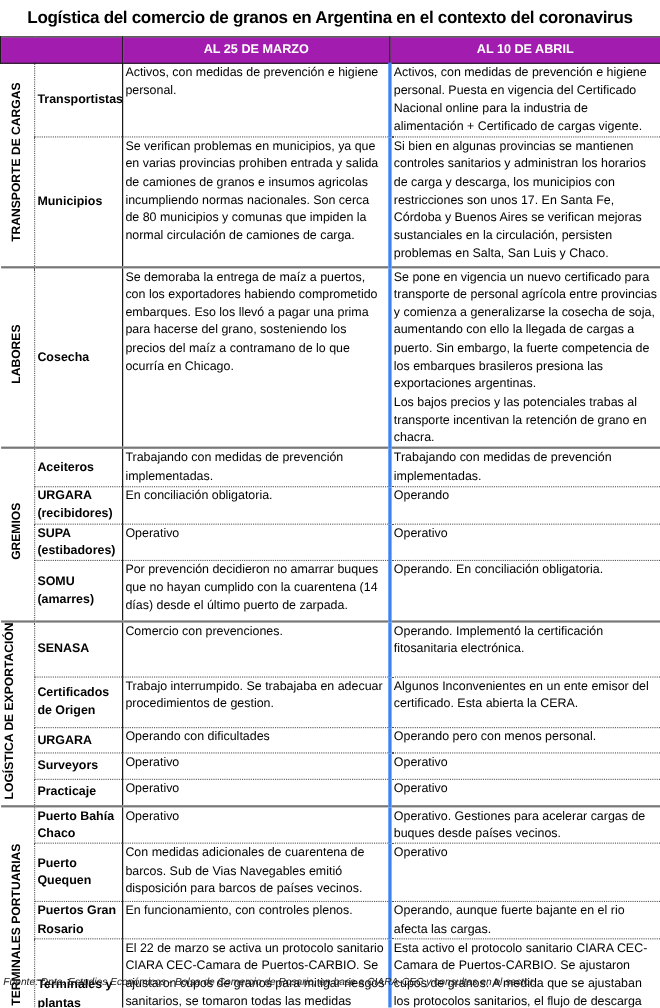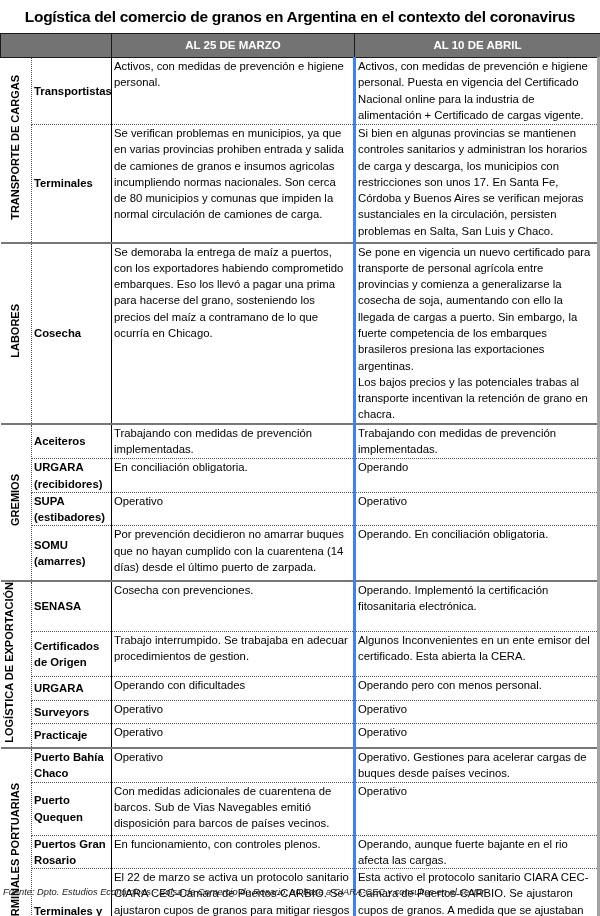--- a/index.html
+++ b/index.html
@@ -7,30 +7,30 @@
          font-family: "Liberation Sans", sans-serif; color: #000; }
   .title { position: absolute; left: 0; top: 0; width: 600px; height: 33px;
            text-align: center; font-weight: bold; font-size: 15.5px; line-height: 33px;
            font-family: "Liberation Sans Narrow", "Liberation Sans", sans-serif; letter-spacing: -0.3px; }
   table { position: absolute; left: 0; top: 33px; width: 600px; border-collapse: collapse;
           table-layout: fixed; font-size: 11.3px; line-height: 16.3px; }
   col.c-cat { width: 31px; }
   col.c-sub { width: 80px; }
   col.c-mar { width: 243px; }
   col.c-abr { width: 246px; }
-  thead th { background: #737373; color: #ffffff; font-weight: bold; height: 23px;
+  thead th { background: #a21caf; color: #ffffff; font-weight: bold; height: 23px;
              font-size: 11.5px; border: 1px solid #1a1a1a; padding: 0; }
   thead th.blank { border-right: 1px solid #1a1a1a; }
   td { vertical-align: top; padding: 0 2px; border-bottom: 1px dotted #555;
        border-left: 1px solid #000; border-right: 3px solid #3b82f6; }
   td.cat { border-left: none; border-right: 1px dotted #555; border-bottom: 2px solid #777;
            padding: 0; vertical-align: middle; text-align: center; position: relative; }
   td.sub { font-weight: bold; vertical-align: middle; border-left: 1px dotted #555; border-right: 1px solid #000; }
   td.last-in-group { border-bottom: 2px solid #777; }
-  td.abr { border-right: 7px solid #a3a3a3; }
+  td.abr { border-right: 2px solid #a3a3a3; }
   .vert { writing-mode: vertical-rl; transform: rotate(180deg); font-weight: bold;
           font-size: 11px; line-height: 13px; display: inline-block; white-space: nowrap; }
   .footer { position: absolute; left: 3px; top: 887px; font-style: italic; font-size: 9.3px; color: #222; }
   .cell-text { white-space: pre-line; }
 </style>
 </head>
 <body>
 
 <div class="title">Logística del comercio de granos en Argentina en el contexto del coronavirus</div>
 
@@ -49,21 +49,21 @@
     </tr>
   </thead>
   <tbody id="tbody">
       <tr style="height: 67px;">
         <td class="cat" rowspan="2"><span class="vert">TRANSPORTE DE CARGAS</span></td>
         <td class="sub"><span class="cell-text">Transportistas</span></td>
         <td class="mar"><span class="cell-text">Activos, con medidas de prevención e higiene personal.</span></td>
         <td class="abr"><span class="cell-text">Activos, con medidas de prevención e higiene personal. Puesta en vigencia del Certificado Nacional online para la industria de alimentación + Certificado de cargas vigente.</span></td>
       </tr>
       <tr style="height: 118px;">
-        <td class="sub last-in-group"><span class="cell-text">Terminales</span></td>
+        <td class="sub last-in-group"><span class="cell-text">Municipios</span></td>
         <td class="mar last-in-group"><span class="cell-text">Se verifican problemas en municipios, ya que en varias provincias prohiben entrada y salida de camiones de granos e insumos agricolas incumpliendo normas nacionales. Son cerca de 80 municipios y comunas que impiden la normal circulación de camiones de carga.</span></td>
         <td class="abr last-in-group"><span class="cell-text">Si bien en algunas provincias se mantienen controles sanitarios y administran los horarios de carga y descarga, los municipios con restricciones son unos 17. En Santa Fe, Córdoba y Buenos Aires se verifican mejoras sustanciales en la circulación, persisten problemas en Salta, San Luis y Chaco.</span></td>
       </tr>
       <tr style="height: 164px;">
         <td class="cat" rowspan="1"><span class="vert">LABORES</span></td>
         <td class="sub last-in-group"><span class="cell-text">Cosecha</span></td>
         <td class="mar last-in-group"><span class="cell-text">Se demoraba la entrega de maíz a puertos, con los exportadores habiendo comprometido embarques. Eso los llevó a pagar una prima para hacerse del grano, sosteniendo los precios del maíz a contramano de lo que ocurría en Chicago.</span></td>
         <td class="abr last-in-group"><span class="cell-text">Se pone en vigencia un nuevo certificado para transporte de personal agrícola entre provincias y comienza a generalizarse la cosecha de soja, aumentando con ello la llegada de cargas a puerto. Sin embargo, la fuerte competencia de los embarques brasileros presiona las exportaciones argentinas.
 Los bajos precios y las potenciales trabas al transporte incentivan la retención de grano en chacra.</span></td>
       </tr>
@@ -84,21 +84,21 @@
         <td class="abr"><span class="cell-text">Operativo</span></td>
       </tr>
       <tr style="height: 55px;">
         <td class="sub last-in-group"><span class="cell-text">SOMU (amarres)</span></td>
         <td class="mar last-in-group"><span class="cell-text">Por prevención decidieron no amarrar buques que no hayan cumplido con la cuarentena (14 días) desde el último puerto de zarpada.</span></td>
         <td class="abr last-in-group"><span class="cell-text">Operando. En conciliación obligatoria.</span></td>
       </tr>
       <tr style="height: 37px;">
         <td class="cat" rowspan="5"><span class="vert" style="white-space: normal; width: 26px; text-align: center;">LOGÍSTICA DE EXPORTACIÓN</span></td>
         <td class="sub"><span class="cell-text">SENASA</span></td>
-        <td class="mar"><span class="cell-text">Cosecha con prevenciones.</span></td>
+        <td class="mar"><span class="cell-text">Comercio con prevenciones.</span></td>
         <td class="abr"><span class="cell-text">Operando. Implementó la certificación fitosanitaria electrónica.</span></td>
       </tr>
       <tr style="height: 32px;">
         <td class="sub"><span class="cell-text">Certificados de Origen</span></td>
         <td class="mar"><span class="cell-text">Trabajo interrumpido. Se trabajaba en adecuar procedimientos de gestion.</span></td>
         <td class="abr"><span class="cell-text">Algunos Inconvenientes en un ente emisor del certificado. Esta abierta la CERA.</span></td>
       </tr>
       <tr style="height: 16px;">
         <td class="sub"><span class="cell-text">URGARA</span></td>
         <td class="mar"><span class="cell-text">Operando con dificultades</span></td>

